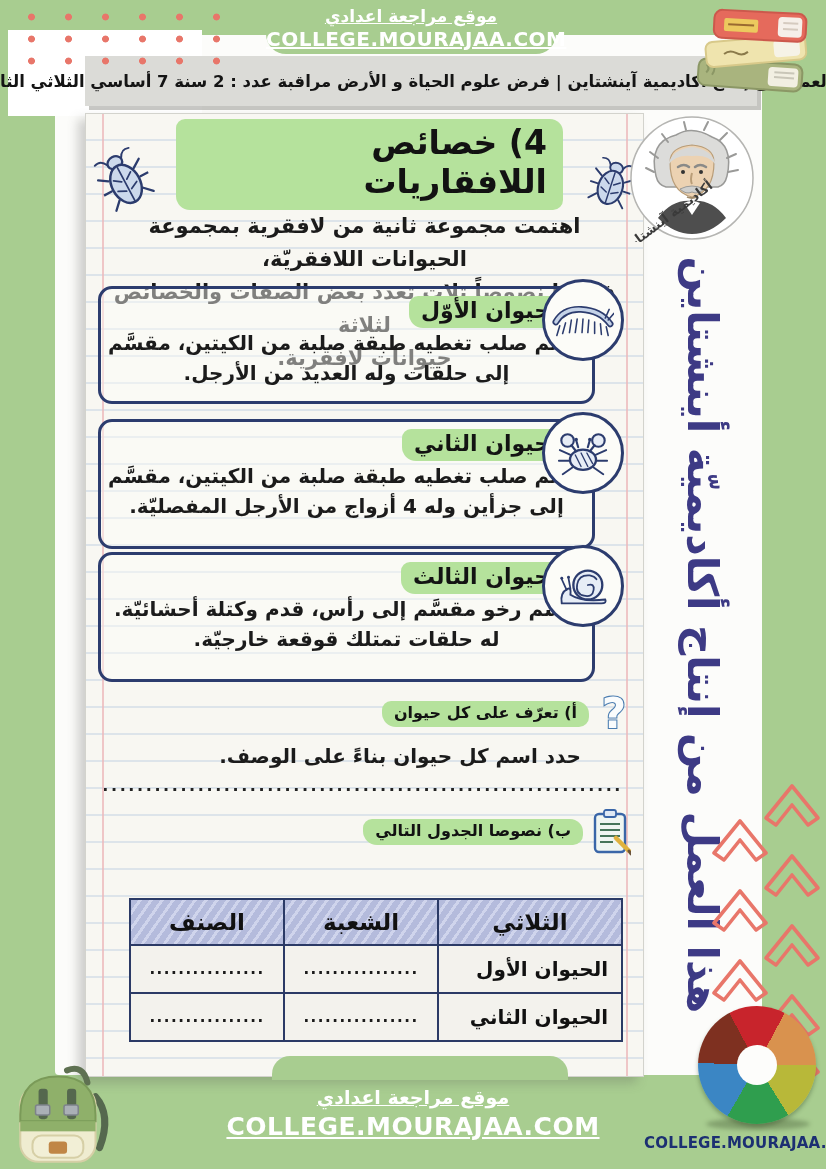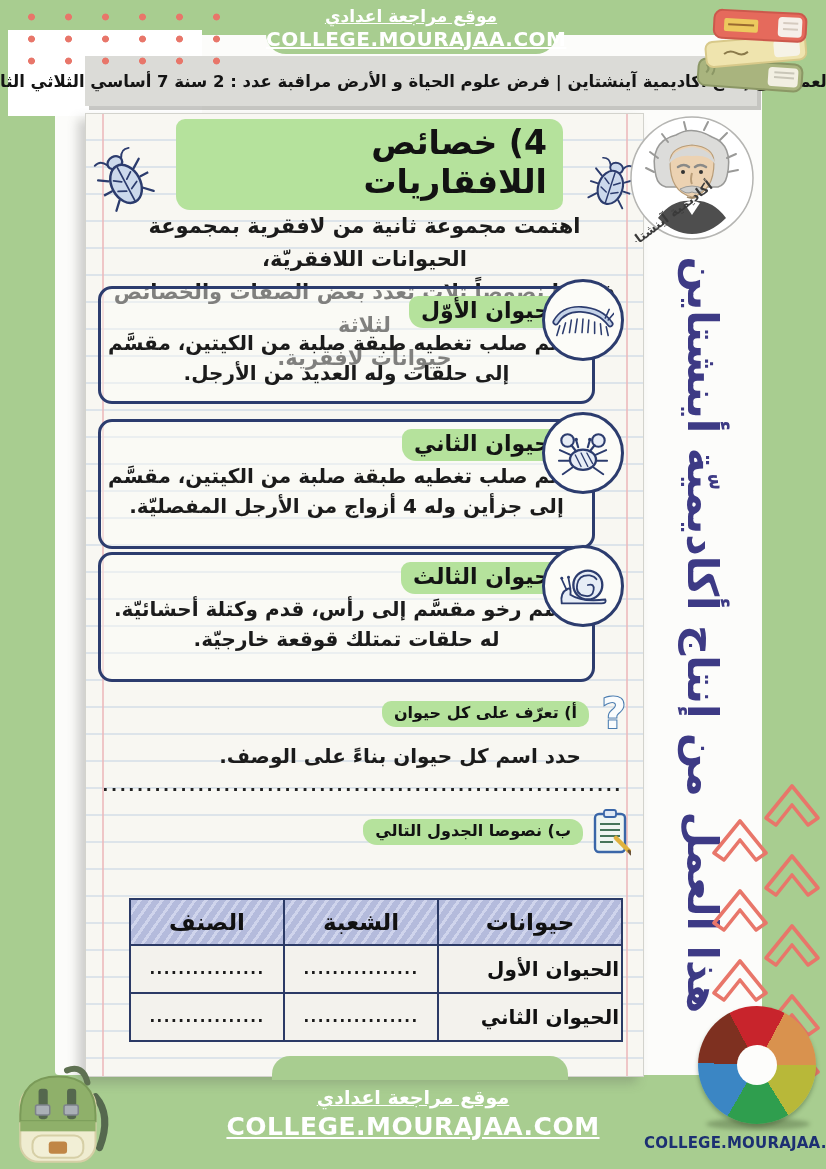--- a/index.html
+++ b/index.html
@@ -45,21 +45,21 @@
   .q-row{display:flex;direction:rtl;align-items:center;gap:8px;}
   .q-title{font-size:16px;font-weight:bold;color:#121212;}
   .q-instr{font-size:20px;font-weight:bold;color:#1b1b1b;text-align:left;}
   .dots-line{left:18px;right:20px;top:662px;white-space:nowrap;overflow:hidden;font-size:16px;font-weight:bold;letter-spacing:2.6px;color:#222;}
   .qtable{position:absolute;top:784px;right:20px;border-collapse:collapse;direction:rtl;}
   .qtable th,.qtable td{border:2.5px solid #2b3a66;}
   .qtable th{width:150px;height:42px;font-size:23px;font-weight:bold;color:#111;text-align:center;
     background:repeating-linear-gradient(125deg,#b4bbdc 0 6px,#cfd4ec 6px 9px);}
   .qtable th.wide{width:180px;}
   .qtable td{height:44px;background:#f3f2ed;}
-  .rowlabel{font-size:20px;font-weight:bold;color:#111;text-align:right;padding-right:2px;}
+  .rowlabel{font-size:20px;font-weight:bold;color:#111;text-align:right;padding-right:13px;}
   .dotcell{text-align:center;font-size:15px;font-weight:bold;letter-spacing:1.5px;color:#1a1a1a;}
   
   .einstein{left:628px;top:114px;width:128px;height:128px;z-index:6;}
   .side-banner{left:642px;top:240px;width:120px;height:790px;z-index:5;}
   .side-banner span{position:absolute;left:50%;top:50%;transform:translate(-50%,-50%) rotate(90deg);
     white-space:nowrap;font-size:42px;font-weight:bold;color:#3d3a85;}
   .chevrons{left:680px;top:770px;width:146px;height:310px;z-index:6;}
   .wheel-wrap{left:698px;top:1006px;width:120px;height:126px;z-index:7;}
   .wheel{width:118px;height:118px;border-radius:50%;
     background:conic-gradient(from 332deg,#c8242c 0 56deg,#d9924e 56deg 118deg,#b8b839 118deg 176deg,#2f9e4e 176deg 238deg,#3b86c4 238deg 300deg,#7e3020 300deg 360deg);
@@ -208,21 +208,21 @@
       <path d="M9,16 H29 M9,22 H29 M9,28 H29 M9,34 H22" stroke="#46755a" stroke-width="2.2" fill="none"></path>
       <path d="M25,30 L38,43" stroke="#e0b23e" stroke-width="4.5" stroke-linecap="round"></path>
       <path d="M38,43 L40,46" stroke="#6b543a" stroke-width="3" stroke-linecap="round"></path>
     </svg>
     <span class="hl q-title">ب) نصوصا الجدول التالي</span>
   </div>
 
   <table class="qtable">
     <thead>
       <tr>
-        <th class="wide">حيوانات</th>
+        <th class="wide">الثلاثي</th>
         <th>الشعبة</th>
         <th>الصنف</th>
       </tr>
     </thead>
     <tbody>
       <tr>
         <td class="rowlabel">الحيوان الأول</td>
         <td class="dotcell">................</td>
         <td class="dotcell">................</td>
       </tr>

